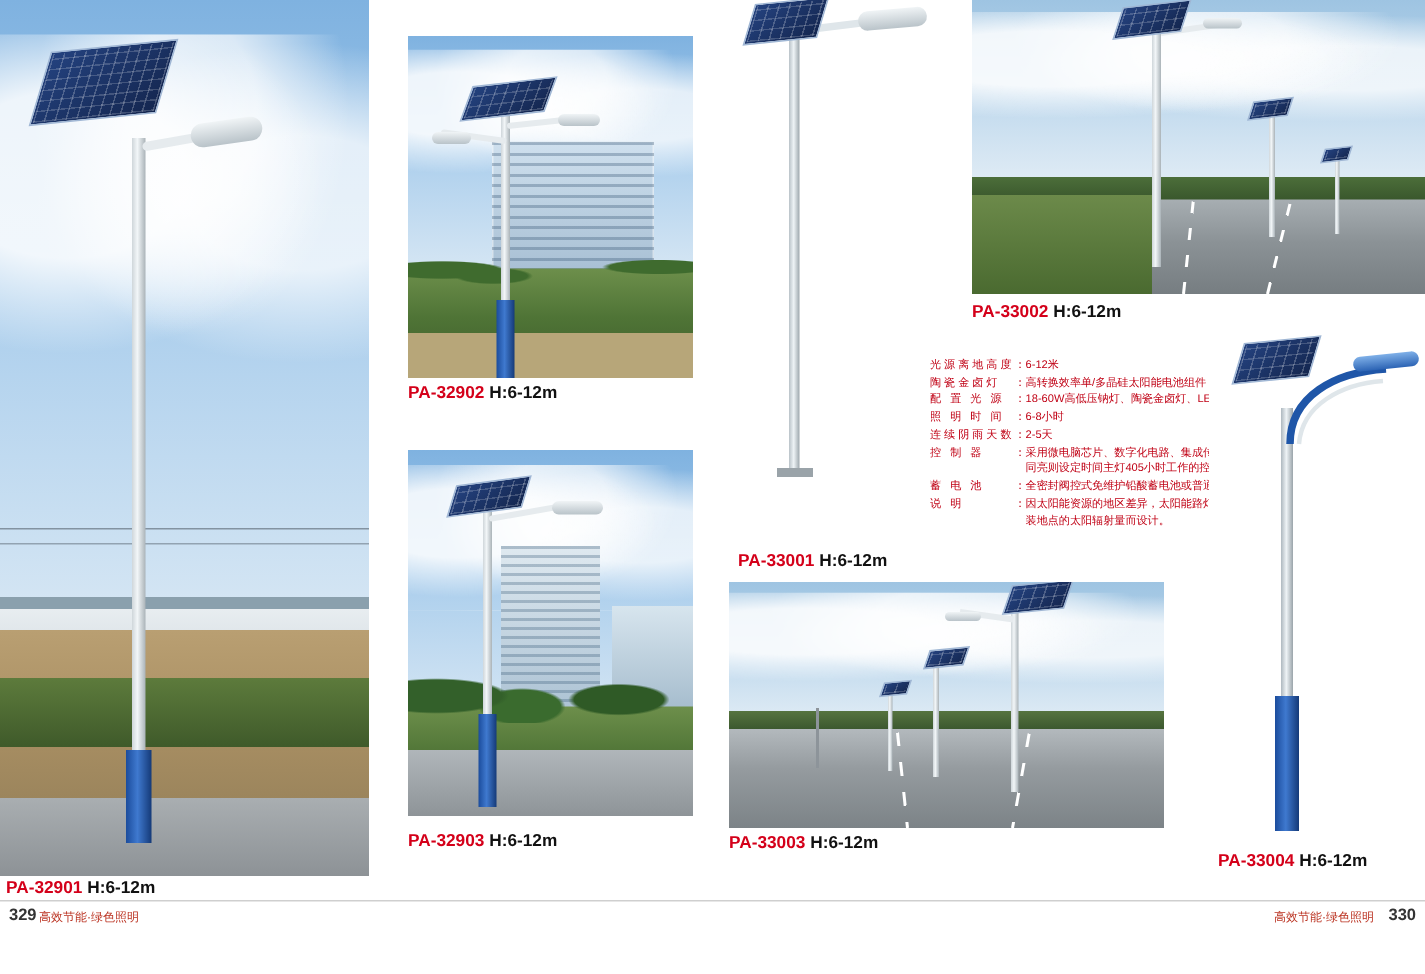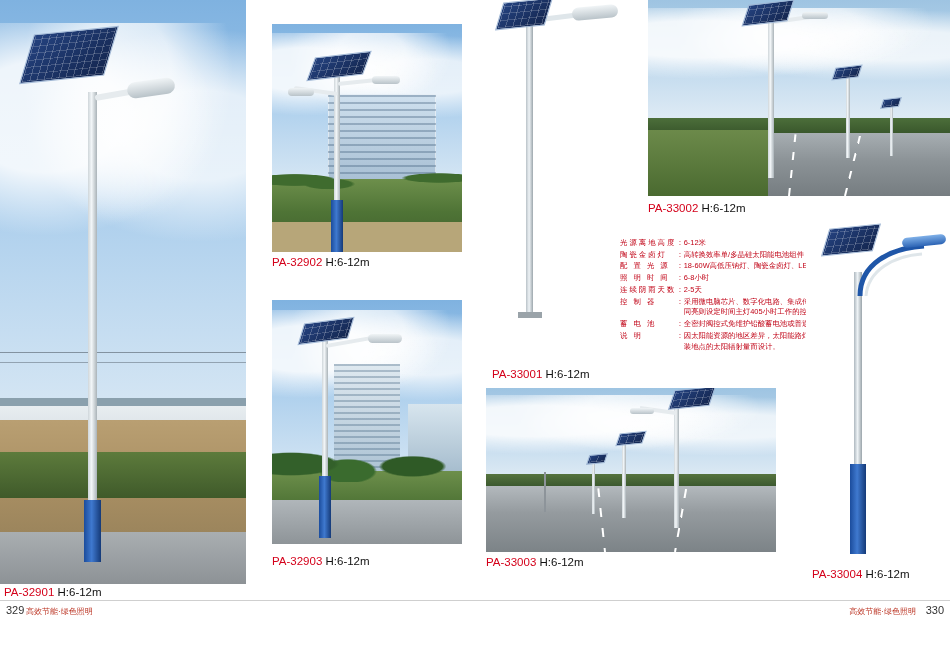--- a/index.html
+++ b/index.html
@@ -37,35 +37,35 @@
   .panel{position:absolute;background:linear-gradient(135deg,#24427f,#14264f);
          border:1px solid #9fb6d4;}
   .panel .cells{position:absolute;inset:1px;
     background:
       repeating-linear-gradient(90deg, rgba(255,255,255,.22) 0 1px, rgba(255,255,255,0) 1px 7px),
       repeating-linear-gradient(0deg, rgba(255,255,255,.18) 0 1px, rgba(255,255,255,0) 1px 7px);}
   .head{position:absolute;background:linear-gradient(#f0f4f6,#b9c3c9);border-radius:5px;}
   .base{position:absolute;background:linear-gradient(90deg,#1b4c9c,#3f79cf 45%,#153a78);}
 
   
-  .cap{position:absolute;font-size:11.5px;font-weight:normal;white-space:nowrap;color:#111;}
+  .cap{position:absolute;font-size:11.5px;font-weight:bold;white-space:nowrap;color:#111;}
   .cap .code{color:#d4001a;}
 
   
   .spec{position:absolute;left:620px;top:238px;width:310px;color:#c00014;
         font-size:7.4px;line-height:1.45;}
   .spec table{border-collapse:collapse;}
   .spec td{vertical-align:top;padding:0 0 1px 0;color:#c00014;font-size:7.4px;line-height:1.45;}
   .spec td.k{width:46px;letter-spacing:2px;white-space:nowrap;}
   .spec td.c{width:7px;text-align:center;}
   .spec td.v{width:250px;}
 
   
   .footrule{position:absolute;left:0;right:0;top:600px;height:1px;background:#cfcfcf;}
-  .pgnum{position:absolute;top:604px;font-size:11px;color:#333;font-weight:normal;}
+  .pgnum{position:absolute;top:604px;font-size:11px;color:#333;font-weight:bold;}
   .foottxt{position:absolute;top:606px;font-size:8px;color:#b32;text-align:right;}
 </style>
 </head>
 <body>
 
 <div class="page">
 
   <div class="photo" style="left:0px;top:0px;width:246px;height:584px;">
     <div class="sky" style="height:72%;"></div>
     <div class="clouds"></div>

